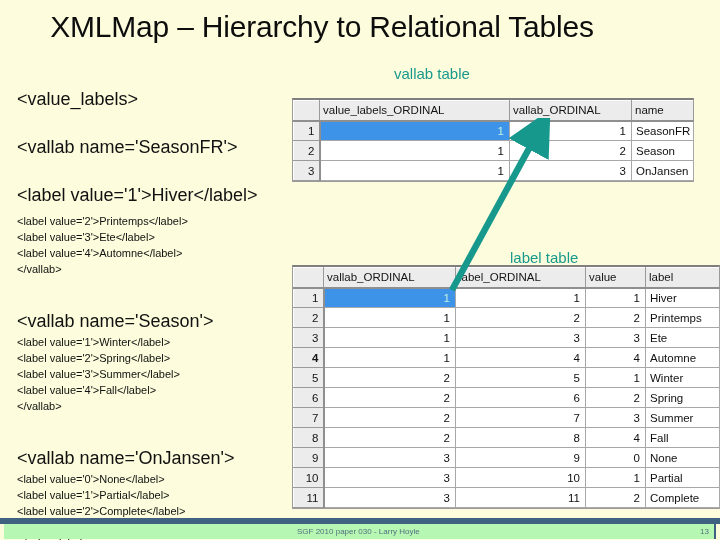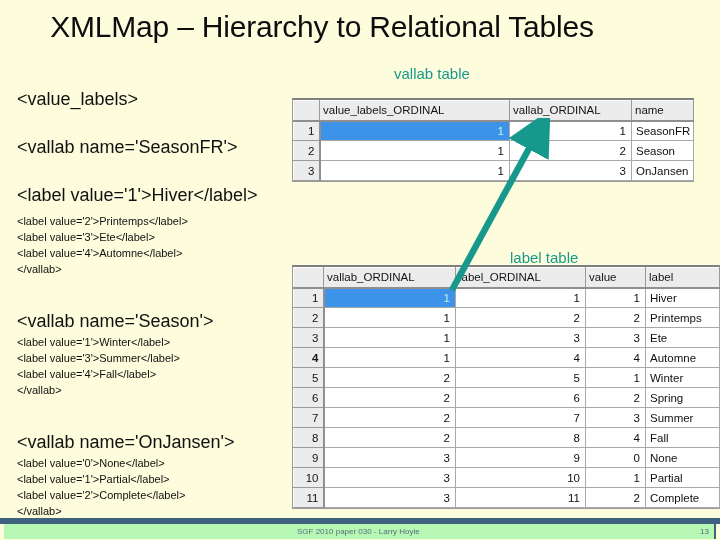--- a/index.html
+++ b/index.html
@@ -193,20 +193,21 @@
     <div class="xml-line xml-big">&lt;vallab name='SeasonFR'&gt;</div>
     <div class="xml-line xml-big">&lt;label value='1'&gt;Hiver&lt;/label&gt;</div>
     <div class="gap-xs"></div>
     <div class="xml-line xml-small">&lt;label value='2'&gt;Printemps&lt;/label&gt;</div>
     <div class="xml-line xml-small">&lt;label value='3'&gt;Ete&lt;/label&gt;</div>
     <div class="xml-line xml-small">&lt;label value='4'&gt;Automne&lt;/label&gt;</div>
     <div class="xml-line xml-small">&lt;/vallab&gt;</div>
     <div class="gap-s"></div>
     <div class="xml-line xml-big">&lt;vallab name='Season'&gt;</div>
     <div class="xml-line xml-small">&lt;label value='1'&gt;Winter&lt;/label&gt;</div>
+    <div class="xml-line xml-small">&lt;label value='2'&gt;Spring&lt;/label&gt;</div>
     <div class="xml-line xml-small">&lt;label value='3'&gt;Summer&lt;/label&gt;</div>
     <div class="xml-line xml-small">&lt;label value='4'&gt;Fall&lt;/label&gt;</div>
     <div class="xml-line xml-small">&lt;/vallab&gt;</div>
     <div class="gap-s"></div>
     <div class="xml-line xml-big">&lt;vallab name='OnJansen'&gt;</div>
     <div class="xml-line xml-small">&lt;label value='0'&gt;None&lt;/label&gt;</div>
     <div class="xml-line xml-small">&lt;label value='1'&gt;Partial&lt;/label&gt;</div>
     <div class="xml-line xml-small">&lt;label value='2'&gt;Complete&lt;/label&gt;</div>
     <div class="xml-line xml-small">&lt;/vallab&gt;</div>
     <div class="xml-line xml-small">&lt;/value_labels&gt;</div>

